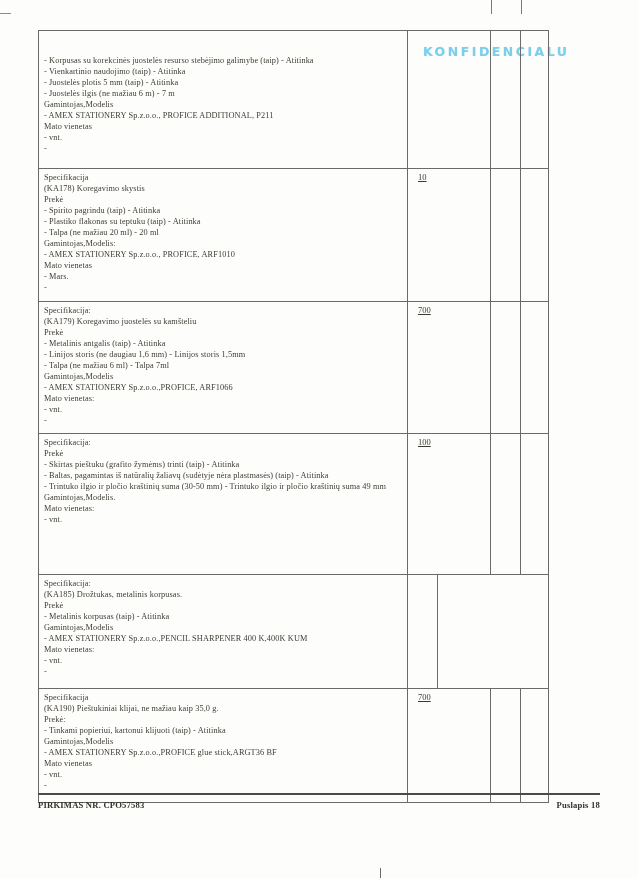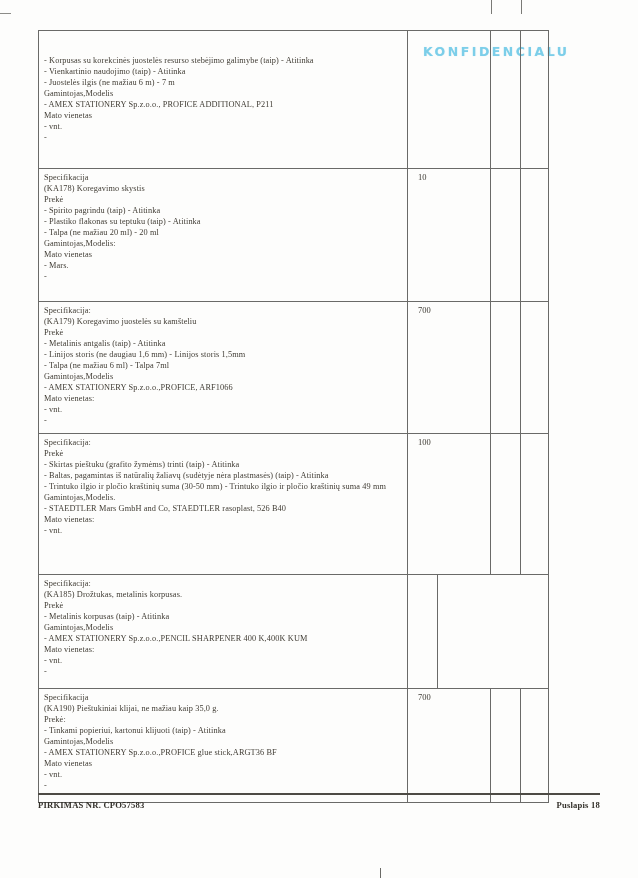--- a/index.html
+++ b/index.html
@@ -16,21 +16,21 @@
     border:1px solid #6a6a68;
     box-sizing:border-box;
     background:transparent;
   }
   .trow{display:flex;border-bottom:1px solid #6a6a68;box-sizing:border-box;overflow:hidden;}
   .trow:last-child{border-bottom:none;}
   .cell{box-sizing:border-box;border-right:1px solid #6a6a68;overflow:hidden;}
   .cell:last-child{border-right:none;}
   .cell.spec{width:369px;padding:3px 4px 0 5px;}
   .trow.first .cell.spec{padding-top:24px;}
-  .cell.qty{width:83px;padding:3px 0 0 10px;font-size:8.5px;color:#3d3a33;}
+  .cell.qty{width:83px;padding:3px 0 0 10px;font-size:8.5px;color:#3d3a33;text-decoration:underline;}
   .cell.c3{width:30px;}
   .cell.c4{flex:1;}
   .line{
     font-size:8.3px;line-height:11px;color:#403c34;
     letter-spacing:0.1px;white-space:nowrap;
   }
   
   .watermark{
     position:absolute;left:423px;top:44px;
     font-family:"DejaVu Sans", sans-serif;
@@ -64,40 +64,42 @@
   <div class="artifact tick-top-2"></div>
   <div class="artifact tick-bottom"></div>
 
   <div class="watermark">KONFIDENCIALU</div>
 
   <div class="spec-table">
       <div class="trow first" style="height: 138px;">
         <div class="cell spec">
           <div class="line">- Korpusas su korekcinės juostelės resurso stebėjimo galimybe (taip) - Atitinka</div>
           <div class="line">- Vienkartinio naudojimo (taip) - Atitinka</div>
+          <div class="line">- Juostelės plotis 5 mm (taip) - Atitinka</div>
           <div class="line">- Juostelės ilgis (ne mažiau 6 m) - 7 m</div>
           <div class="line">Gamintojas,Modelis</div>
           <div class="line">- AMEX STATIONERY Sp.z.o.o., PROFICE ADDITIONAL, P211</div>
           <div class="line">Mato vienetas</div>
           <div class="line">- vnt.</div>
           <div class="line">-</div>
         </div>
         <div class="cell qty"></div>
         <div class="cell c3"></div>
         <div class="cell c4"></div>
       </div>
       <div class="trow" style="height: 133px;">
         <div class="cell spec">
           <div class="line">Specifikacija</div>
           <div class="line">(KA178) Koregavimo skystis</div>
           <div class="line">Prekė</div>
           <div class="line">- Spirito pagrindu (taip) - Atitinka</div>
           <div class="line">- Plastiko flakonas su teptuku (taip) - Atitinka</div>
           <div class="line">- Talpa (ne mažiau 20 ml) - 20 ml</div>
           <div class="line">Gamintojas,Modelis:</div>
+          <div class="line">- AMEX STATIONERY Sp.z.o.o., PROFICE, ARF1010</div>
           <div class="line">Mato vienetas</div>
           <div class="line">- Mars.</div>
           <div class="line">-</div>
         </div>
         <div class="cell qty">10</div>
         <div class="cell c3"></div>
         <div class="cell c4"></div>
       </div>
       <div class="trow" style="height: 132px;">
         <div class="cell spec">
@@ -118,21 +120,20 @@
         <div class="cell c4"></div>
       </div>
       <div class="trow" style="height: 141px;">
         <div class="cell spec">
           <div class="line">Specifikacija:</div>
           <div class="line">Prekė</div>
           <div class="line">- Skirtas pieštuku (grafito žymėms) trinti (taip) - Atitinka</div>
           <div class="line">- Baltas, pagamintas iš natūralių žaliavų (sudėtyje nėra plastmasės) (taip) - Atitinka</div>
           <div class="line">- Trintuko ilgio ir pločio kraštinių suma (30-50 mm) - Trintuko ilgio ir pločio kraštinių suma 49 mm</div>
           <div class="line">Gamintojas,Modelis.</div>
-          <div class="line">- STAEDTLER Mars GmbH and Co, STAEDTLER rasoplast, 526 B40</div>
           <div class="line">Mato vienetas:</div>
           <div class="line">- vnt.</div>
         </div>
         <div class="cell qty">100</div>
         <div class="cell c3"></div>
         <div class="cell c4"></div>
       </div>
       <div class="trow" style="height: 114px;">
         <div class="cell spec">
           <div class="line">Specifikacija:</div>

